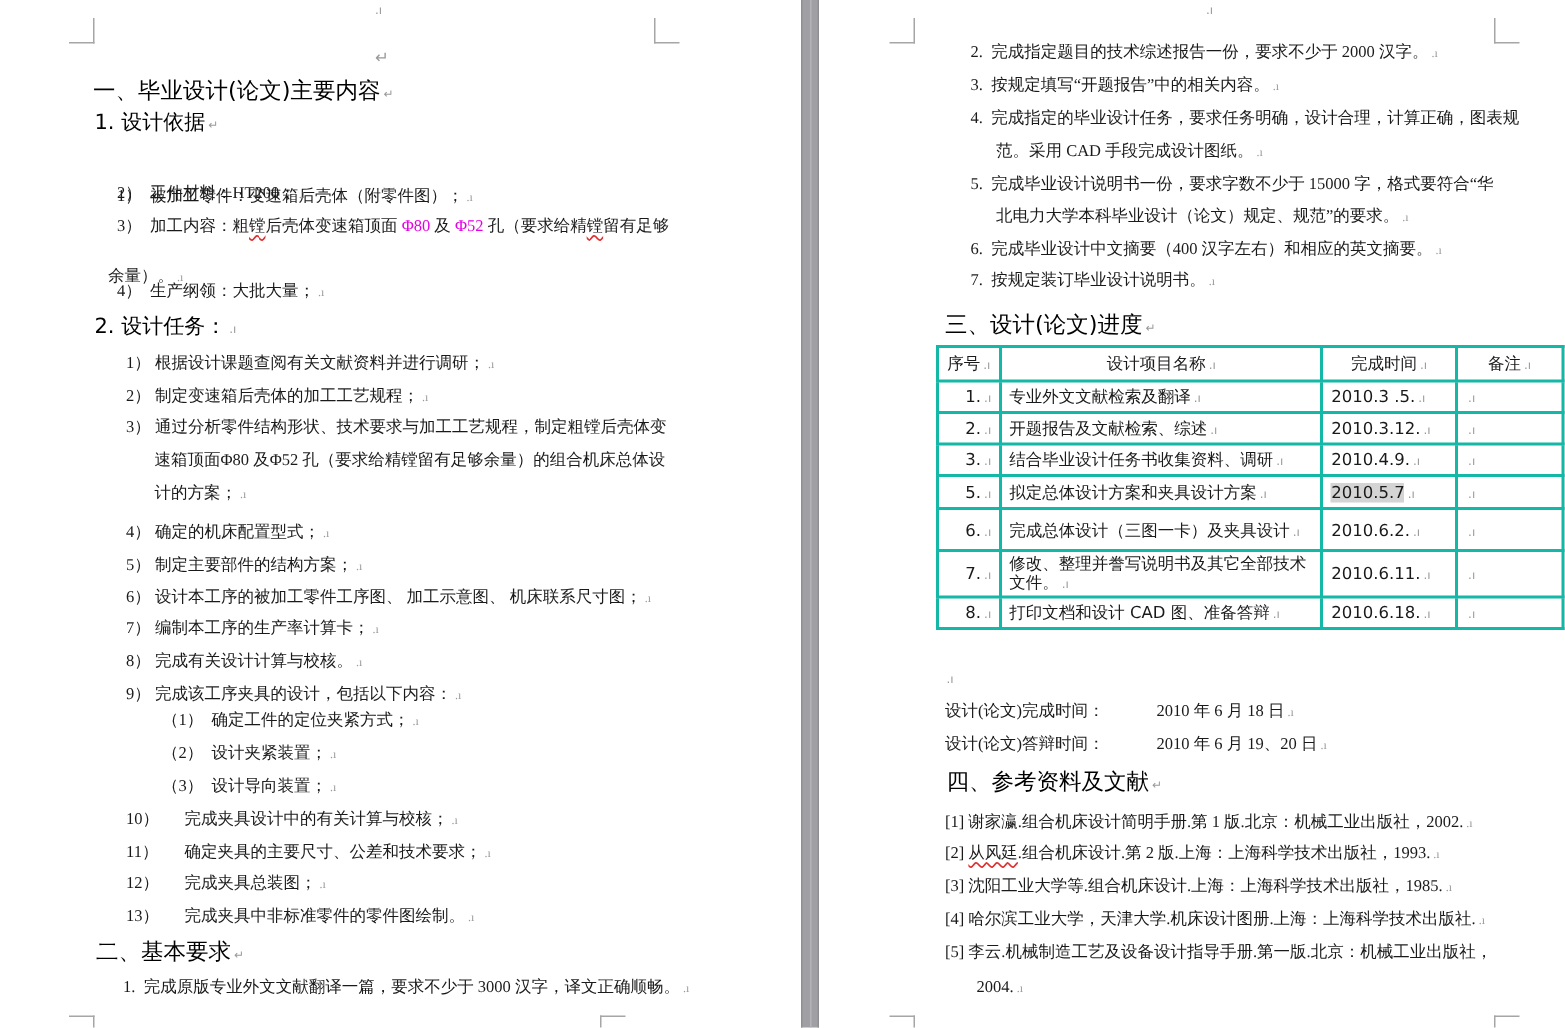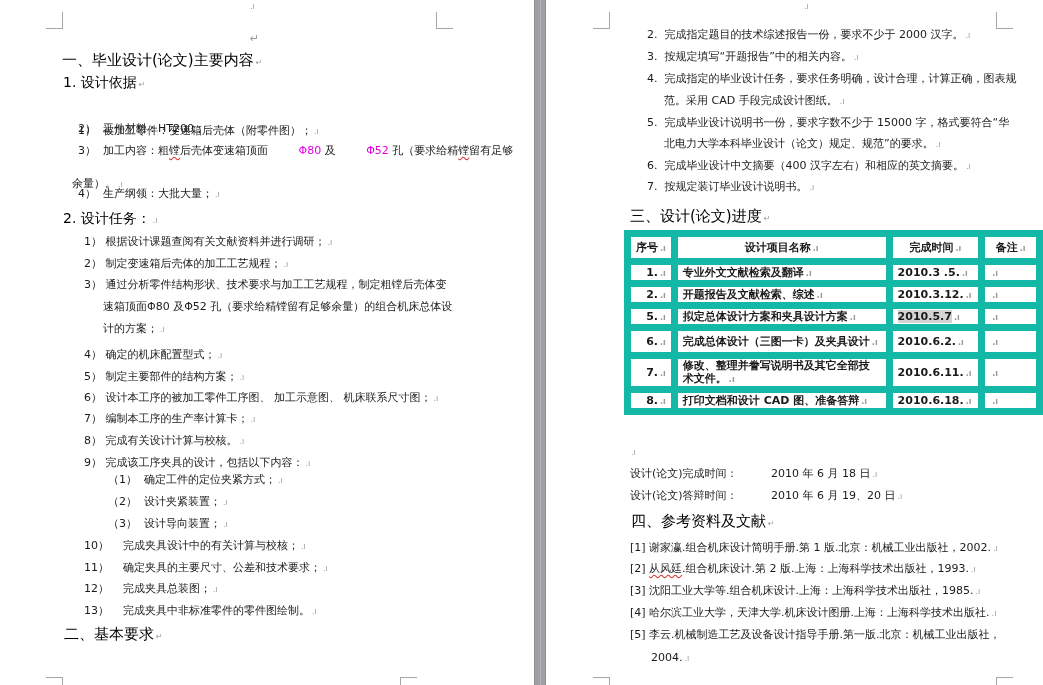--- a/index.html
+++ b/index.html
@@ -23,31 +23,31 @@
   .corner { position:absolute; width:16px; height:16px; border-color:#a6a6a6; border-style:solid; border-width:0; }
   .c-tl { border-right-width:1px; border-bottom-width:1px; }
   .c-tr { border-left-width:1px; border-bottom-width:1px; }
   .c-bl { border-right-width:1px; border-top-width:1px; }
   .c-br { border-left-width:1px; border-top-width:1px; }
 
   .abs { position:absolute; white-space:nowrap; }
   .mark { color:#9a9a9a; font-size:8px; }
   .h1 { font-size:15px; line-height:18px; }
   .h2 { font-size:14px; line-height:18px; }
-  .li { font-size:11px; line-height:14px; color:#1a1a1a; }
+  .li { font-size:11px; line-height:14px; color:#1a1a1a;font-family:Liberation Serif, serif; }
   .pm { color:#9a9a9a; font-size:8px; margin-left:2px; }
-  .magenta { color:#e400e4;margin-left:27px; }
+  .magenta { color:#e400e4; }
   .wavy { text-decoration: underline wavy #e03030; text-underline-offset:2px; }
 
   table.prog {
     position:absolute; left:624px; top:230px; border-collapse:collapse;
     font-size:11px; color:#1a1a1a;
   }
   table.prog td, table.prog th {
-    border:7px solid #14b8a6; padding:0 5px; font-weight:bold;
+    border:2px solid #14b8a6; padding:0 5px; font-weight:normal;
     white-space:nowrap; vertical-align:middle;
   }
   table.prog th { height:21px; text-align:center; }
   table.prog td.num { text-align:right; width:30px; }
   table.prog td.name { width:204px; }
   table.prog td.date { width:79px; }
   table.prog td.note { width:64px; }
   table.prog td.wrap { white-space:normal; line-height:13px; }
   .sel { background:#d4d4d4; }
 </style>
@@ -87,20 +87,21 @@
   <div class="abs li" style="left:84px;top:456px;"><span>9）</span>&nbsp;<span>完成该工序夹具的设计，包括以下内容：</span><span class="pm">.ı</span></div>
   <div class="abs li" style="left:108px;top:473px;"><span>（1）</span>&nbsp;&nbsp;<span>确定工件的定位夹紧方式；</span><span class="pm">.ı</span></div>
   <div class="abs li" style="left:108px;top:495px;"><span>（2）</span>&nbsp;&nbsp;<span>设计夹紧装置；</span><span class="pm">.ı</span></div>
   <div class="abs li" style="left:108px;top:517px;"><span>（3）</span>&nbsp;&nbsp;<span>设计导向装置；</span><span class="pm">.ı</span></div>
   <div class="abs li" style="left:84px;top:539px;"><span style="display:inline-block;width:39px;">10）</span><span>完成夹具设计中的有关计算与校核；</span><span class="pm">.ı</span></div>
   <div class="abs li" style="left:84px;top:561px;"><span style="display:inline-block;width:39px;">11）</span><span>确定夹具的主要尺寸、公差和技术要求；</span><span class="pm">.ı</span></div>
   <div class="abs li" style="left:84px;top:582px;"><span style="display:inline-block;width:39px;">12）</span><span>完成夹具总装图；</span><span class="pm">.ı</span></div>
   <div class="abs li" style="left:84px;top:604px;"><span style="display:inline-block;width:39px;">13）</span><span>完成夹具中非标准零件的零件图绘制。</span><span class="pm">.ı</span></div>
 
   <div class="abs h1" style="left:64px;top:625px;"><span>二、基本要求</span><span class="pm">↵</span></div>
+  <div class="abs li" style="left:82px;top:651px;"><span>1.</span>&nbsp;&nbsp;<span>完成原版专业外文文献翻译一篇，要求不少于 3000 汉字，译文正确顺畅。</span><span class="pm">.ı</span></div>
 </div>
 
 <div class="gutter">
     <div class="hl"></div>
   </div>
 
 <div class="page page-right">
   <div class="corner c-tl" style="left:47px;top:12px;"></div>
   <div class="corner c-tr" style="left:450px;top:12px;"></div>
   <div class="corner c-bl" style="left:47px;top:677px;"></div>
@@ -132,20 +133,26 @@
     <td class="name"><span>专业外文文献检索及翻译</span><span class="pm">.ı</span></td>
     <td class="date"><span>2010.3 .5.</span><span class="pm">.ı</span></td>
     <td class="note"><span></span><span class="pm">.ı</span></td>
   </tr>
   <tr style="height:21px;">
     <td class="num"><span>2.</span><span class="pm">.ı</span></td>
     <td class="name"><span>开题报告及文献检索、综述</span><span class="pm">.ı</span></td>
     <td class="date"><span>2010.3.12.</span><span class="pm">.ı</span></td>
     <td class="note"><span></span><span class="pm">.ı</span></td>
   </tr>
+  <tr style="height:21px;">
+    <td class="num"><span>3.</span><span class="pm">.ı</span></td>
+    <td class="name"><span>结合毕业设计任务书收集资料、调研</span><span class="pm">.ı</span></td>
+    <td class="date"><span>2010.4.9.</span><span class="pm">.ı</span></td>
+    <td class="note"><span></span><span class="pm">.ı</span></td>
+  </tr>
   <tr style="height:22px;">
     <td class="num"><span>5.</span><span class="pm">.ı</span></td>
     <td class="name"><span>拟定总体设计方案和夹具设计方案</span><span class="pm">.ı</span></td>
     <td class="date"><span class="sel">2010.5.7</span><span class="pm">.ı</span></td>
     <td class="note"><span></span><span class="pm">.ı</span></td>
   </tr>
   <tr style="height:28px;">
     <td class="num"><span>6.</span><span class="pm">.ı</span></td>
     <td class="name"><span>完成总体设计（三图一卡）及夹具设计</span><span class="pm">.ı</span></td>
     <td class="date"><span>2010.6.2.</span><span class="pm">.ı</span></td>

